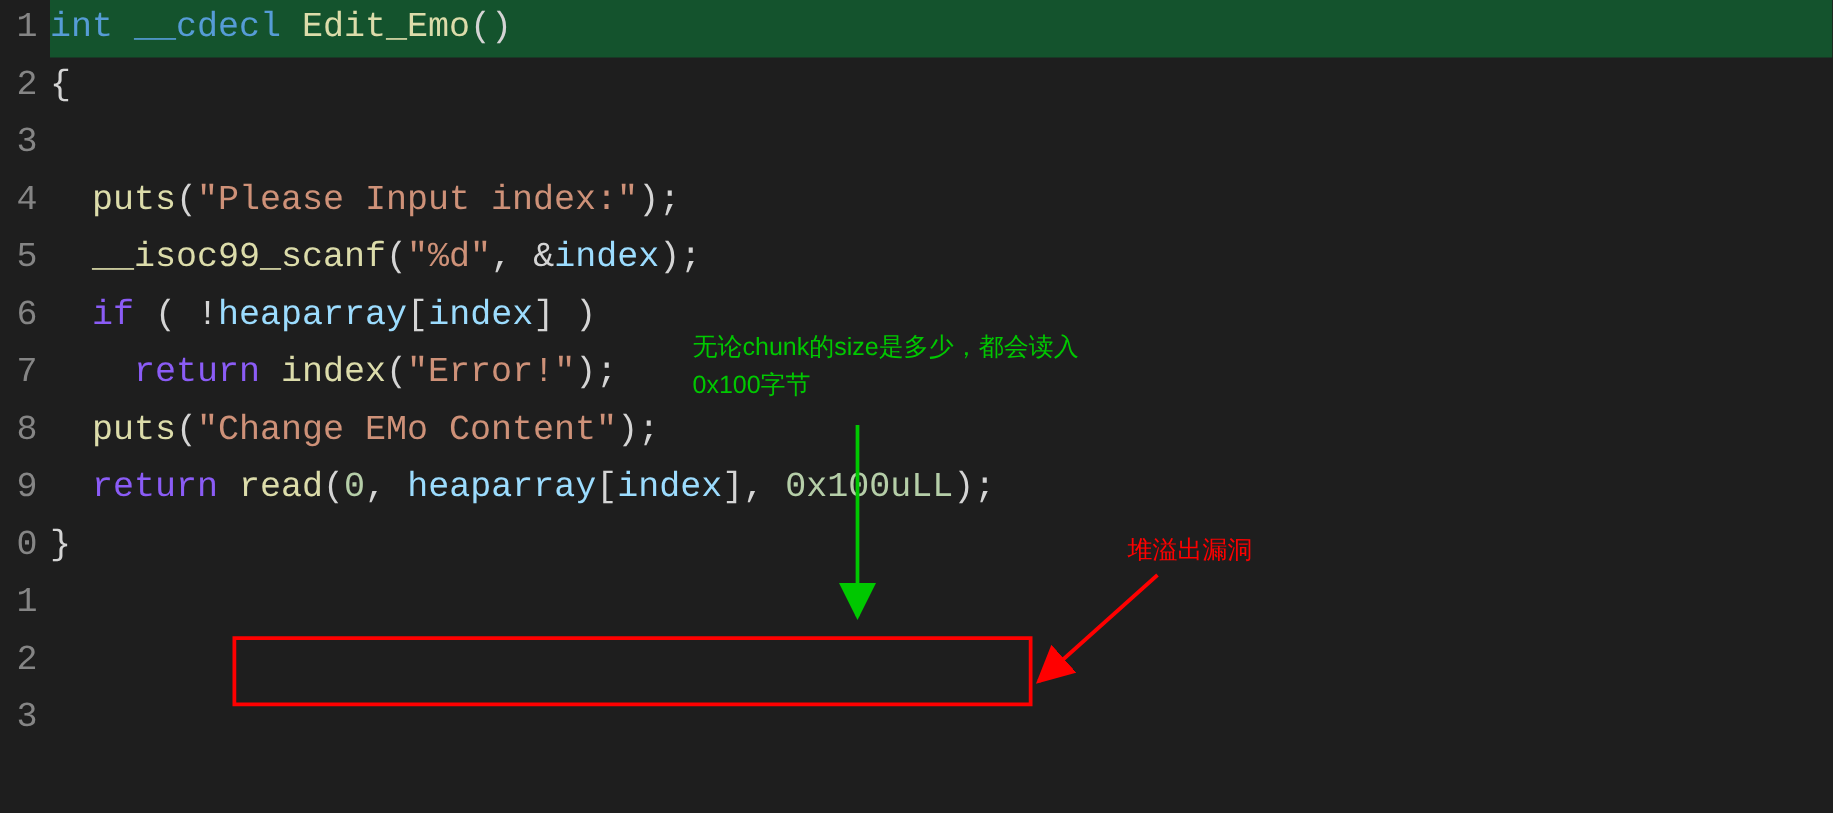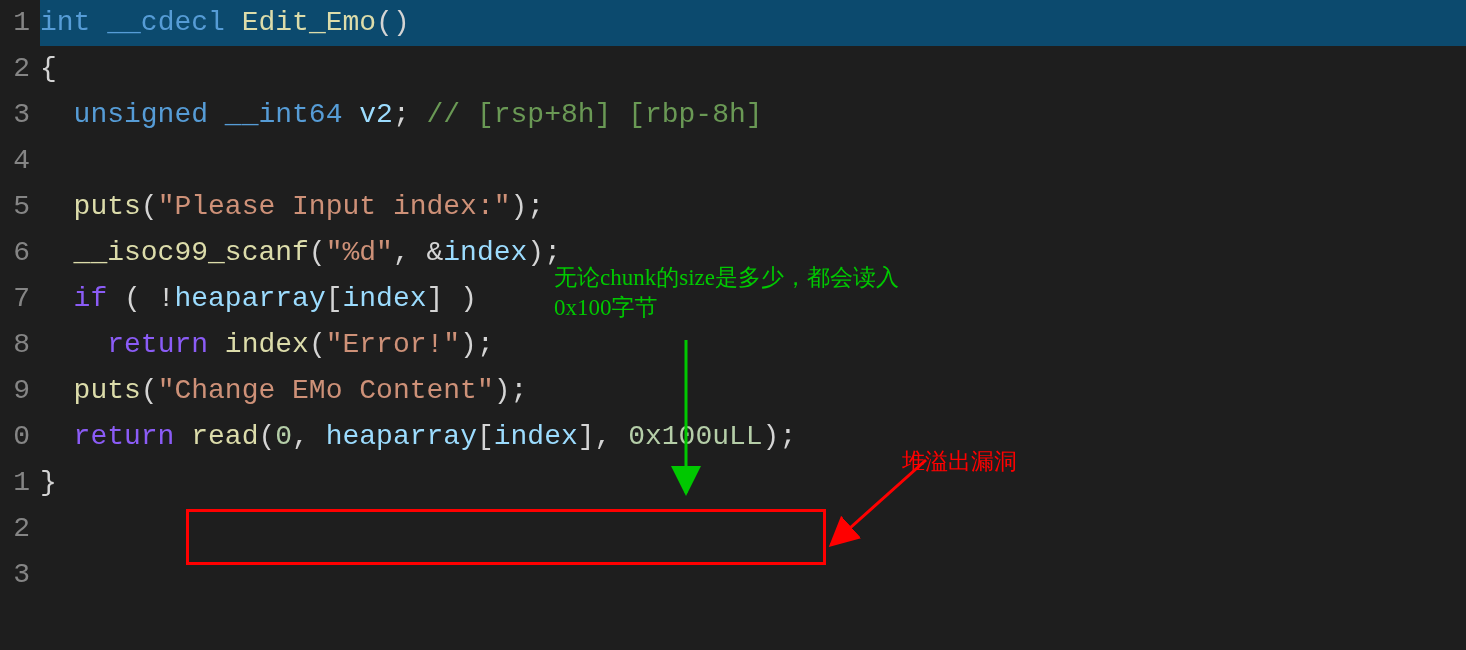--- a/index.html
+++ b/index.html
@@ -33,35 +33,35 @@
     flex: 1;
     position: relative;
     padding-left: 4px;
   }
   .code-line {
     height: 46px;
     line-height: 46px;
     white-space: pre;
     position: relative;
   }
-  .line1 { background: #0c4a6e; }
+  .line1 { background: #14532d; }
   .kw-type { color: #569cd6; }
   .kw-ctrl { color: #8b5cf6; }
   .func { color: #dcdcaa; }
   .str { color: #ce9178; }
   .num { color: #b5cea8; }
   .comment { color: #6a9955; }
   .punct { color: #d4d4d4; }
   .var { color: #9cdcfe; }
   .plain { color: #d4d4d4; }
 
   .annot {
     position: absolute;
-    font-family: Liberation Serif, serif;
-    font-size: 23px;
+    font-family: Liberation Sans, sans-serif;
+    font-size: 20px;
     line-height: 30px;
     white-space: pre-line;
   }
   .annot-green { color: #00c800; }
   .annot-red { color: #ff0000; }
 
   .highlight-box {
     position: absolute;
     border: 3px solid #ff0000;
     background: transparent;
@@ -94,21 +94,20 @@
     <div>3</div>
   </div>
 
   <div class="code-area">
 
     <div class="code-line line1"><span class="kw-type">int</span><span class="plain"> </span><span class="kw-type">__cdecl</span><span class="plain"> </span><span class="func">Edit_Emo</span><span class="punct">()</span></div>
 
     <div class="code-line"><span class="punct">{</span></div>
 
 
-    <div class="code-line"><span>  </span><span class="kw-type">unsigned</span><span> </span><span class="kw-type">__int64</span><span> </span><span class="var">v2</span><span class="punct">;</span><span class="comment"> // [rsp+8h] [rbp-8h]</span></div>
 
     <div class="code-line"><span></span></div>
 
 
     <div class="code-line"><span>  </span><span class="func">puts</span><span class="punct">(</span><span class="str">"Please Input index:"</span><span class="punct">);</span></div>
 
     <div class="code-line"><span>  </span><span class="func">__isoc99_scanf</span><span class="punct">(</span><span class="str">"%d"</span><span class="punct">, </span><span class="plain">&amp;</span><span class="var">index</span><span class="punct">);</span></div>
 
     <div class="code-line"><span>  </span><span class="kw-ctrl">if</span><span> </span><span class="punct">( !</span><span class="var">heaparray</span><span class="punct">[</span><span class="var">index</span><span class="punct">]</span><span class="punct"> )</span></div>
 
@@ -118,21 +117,21 @@
 
     <div class="code-line"><span>  </span><span class="kw-ctrl">return</span><span> </span><span class="func">read</span><span class="punct">(</span><span class="num">0</span><span class="punct">, </span><span class="var">heaparray</span><span class="punct">[</span><span class="var">index</span><span class="punct">]</span><span class="punct">, </span><span class="num">0x100uLL</span><span class="punct">);</span></div>
 
     <div class="code-line"><span class="punct">}</span></div>
 
     <div class="highlight-box" style="left:150px; top:509px; width:640px; height:56px;"></div>
 
     <div class="annot annot-green" style="left:518px; top:263px;">无论chunk的size是多少，都会读入
 0x100字节</div>
 
-    <div class="annot annot-red" style="left:866px; top:447px;">堆溢出漏洞</div>
+    <div class="annot annot-red" style="left:866px; top:425px;">堆溢出漏洞</div>
 
     <svg class="overlay" width="1430" height="650">
       <defs>
         <marker id="arrow-green" markerWidth="12" markerHeight="12" refX="9" refY="5" orient="auto">
           <path d="M0,0 L10,5 L0,10 z" fill="#00c800"></path>
         </marker>
         <marker id="arrow-red" markerWidth="12" markerHeight="12" refX="9" refY="5" orient="auto">
           <path d="M0,0 L10,5 L0,10 z" fill="#ff0000"></path>
         </marker>
       </defs>

